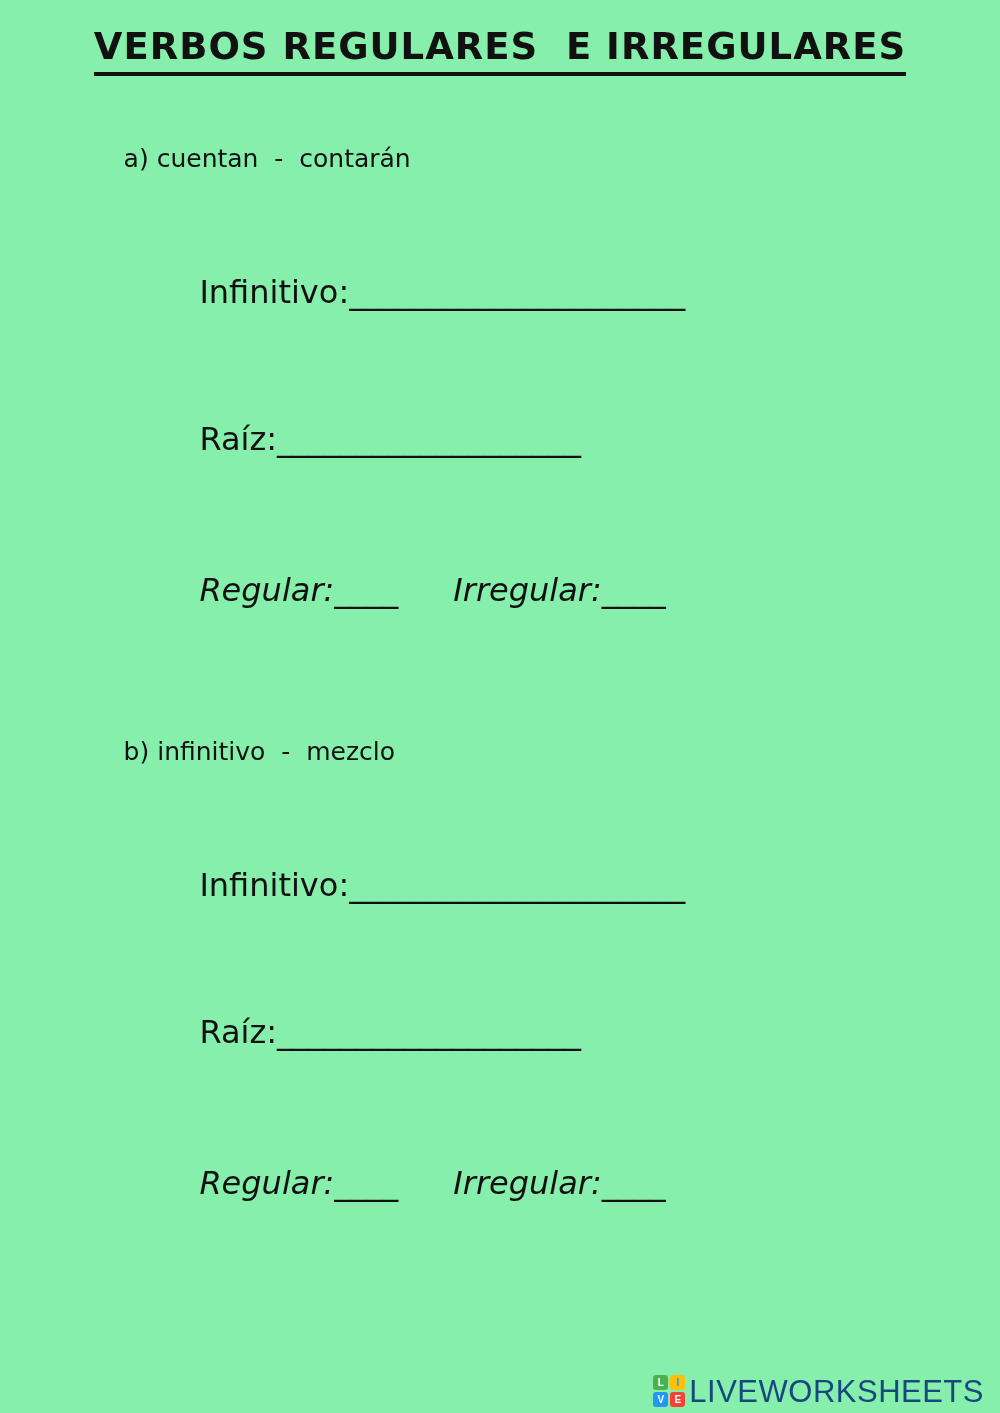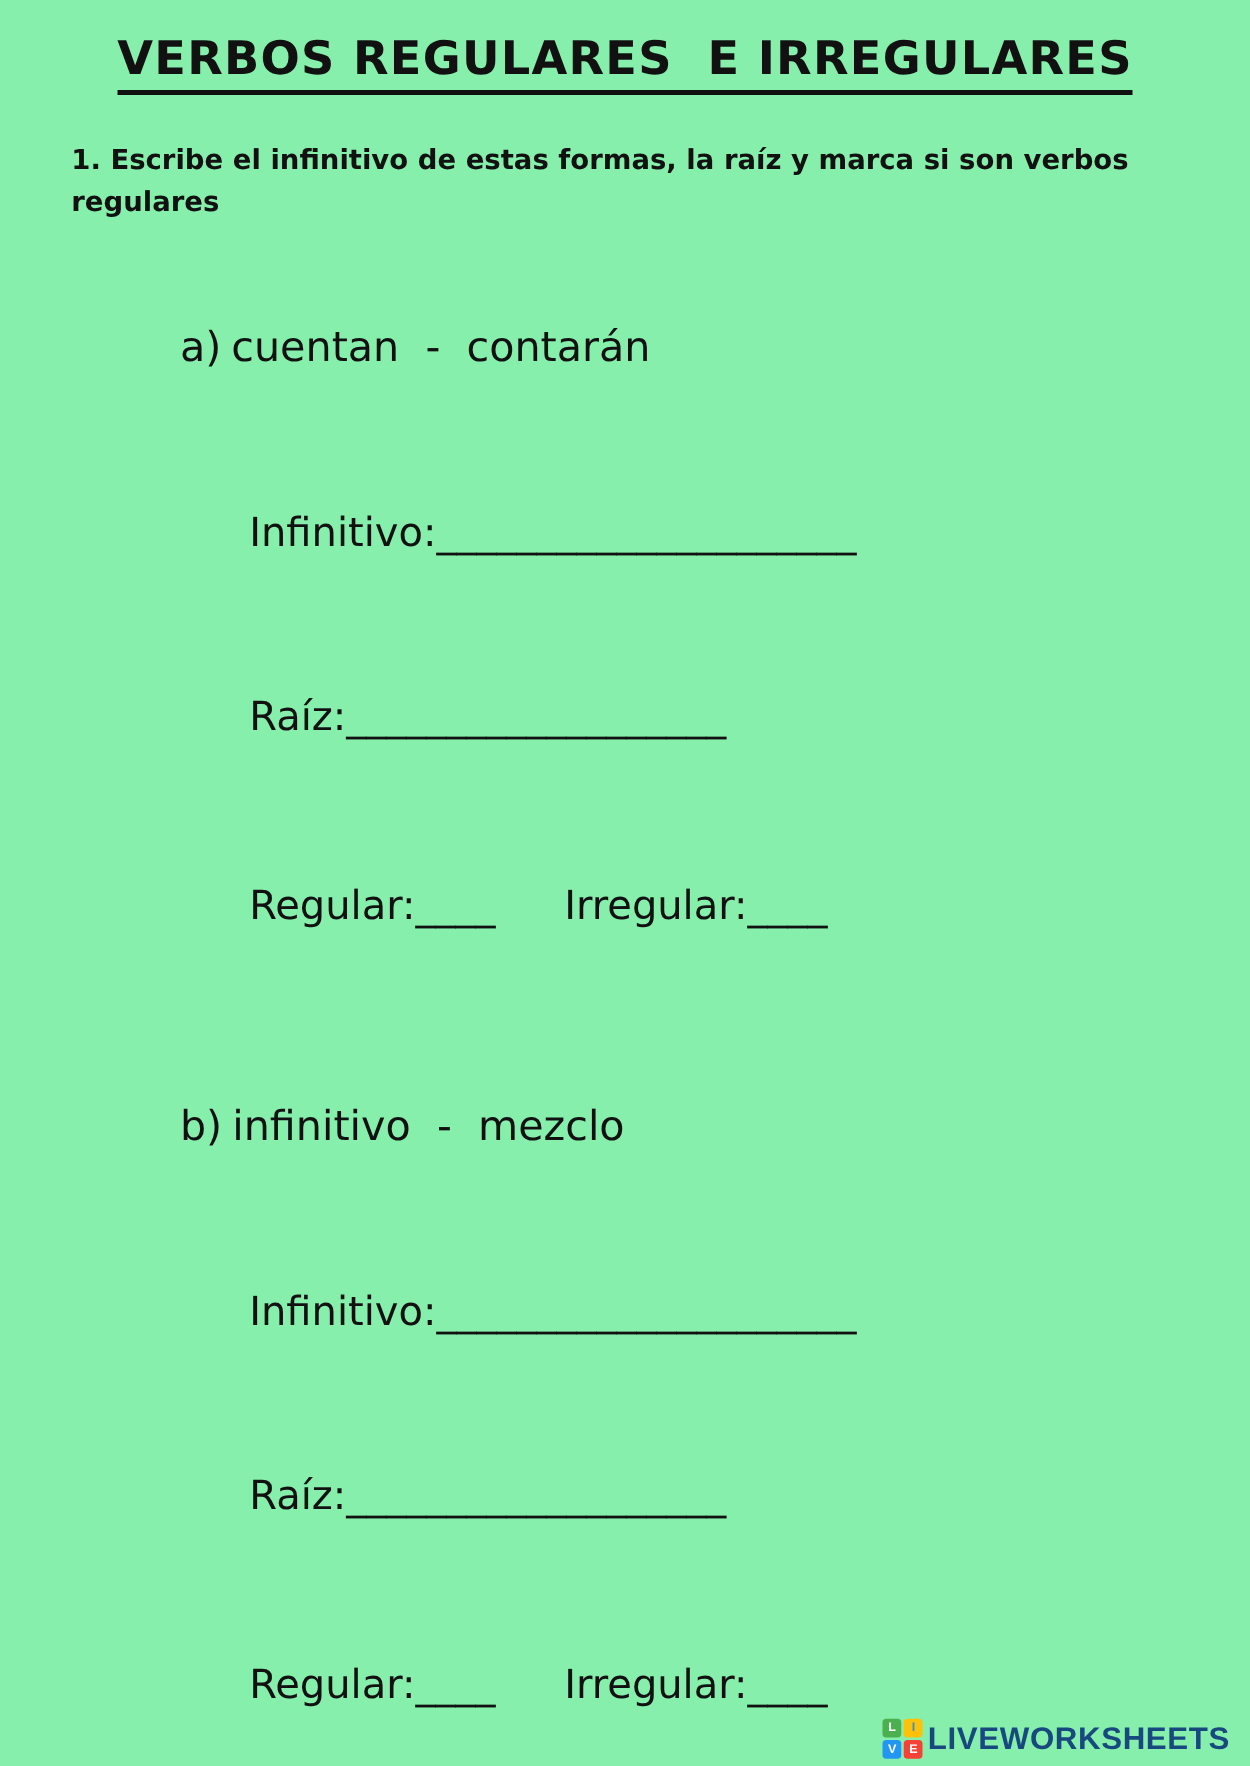--- a/index.html
+++ b/index.html
@@ -32,33 +32,33 @@
     margin: 36px 40px 0 57px;
     font-size: 22px;
     font-weight: bold;
     line-height: 1.55;
   }
   .instruction div { white-space: pre-wrap; }
   .items { margin-left: 60px; }
   .item { margin-top: 54px; }
   .item:first-child { margin-top: 36px; }
   .item-header {
-    font-size: 33px;
+    font-size: 25px;
     line-height: 1.25;
     white-space: pre;
   }
   .item-header .item-letter { margin-right: 8px; }
   .field {
     margin-top: 27px;
     margin-left: 58px;
     font-size: 32px;
     line-height: 1.25;
     white-space: pre;
   }
-  .field.regular-line { margin-top: 31px; }
+  .field.regular-line { margin-top: 31px; font-style: italic; }
   .blank { white-space: pre; letter-spacing: 0; }
   .reg-group { margin-right: 55px; }
   .footer-logo {
     position: absolute;
     right: 16px;
     bottom: 6px;
     display: flex;
     align-items: center;
     gap: 4px;
     cursor: pointer;
@@ -76,38 +76,37 @@
     align-items: center;
     justify-content: center;
     color: #ffffff;
     font-family: "Liberation Sans", sans-serif;
     font-size: 10px;
     font-weight: bold;
     line-height: 1;
   }
   .brand {
     font-family: "Liberation Sans", sans-serif;
-    font-weight: bold;
-    font-size: 25px;
+    font-weight: normal;
+    font-size: 31px;
     letter-spacing: 0.5px;
     line-height: 1;
     text-align: right;
   }
 </style>
 </head>
 <body>
 
 <div class="page">
 
   <div class="title-wrap">
     <h1 class="title">VERBOS REGULARES  E IRREGULARES</h1>
   </div>
 
   <div class="instruction">
-    <div>1. Escribe el infinitivo de estas formas, la raíz y marca si son verbos regulares</div>
   </div>
 
   <div class="items">
 
     <div class="item">
       <div class="item-header">
         <span class="item-letter">a)</span><span class="pair">cuentan  -  contarán</span>
       </div>
       <div class="field">
         <span>Infinitivo:</span><span class="blank">_____________________</span>

